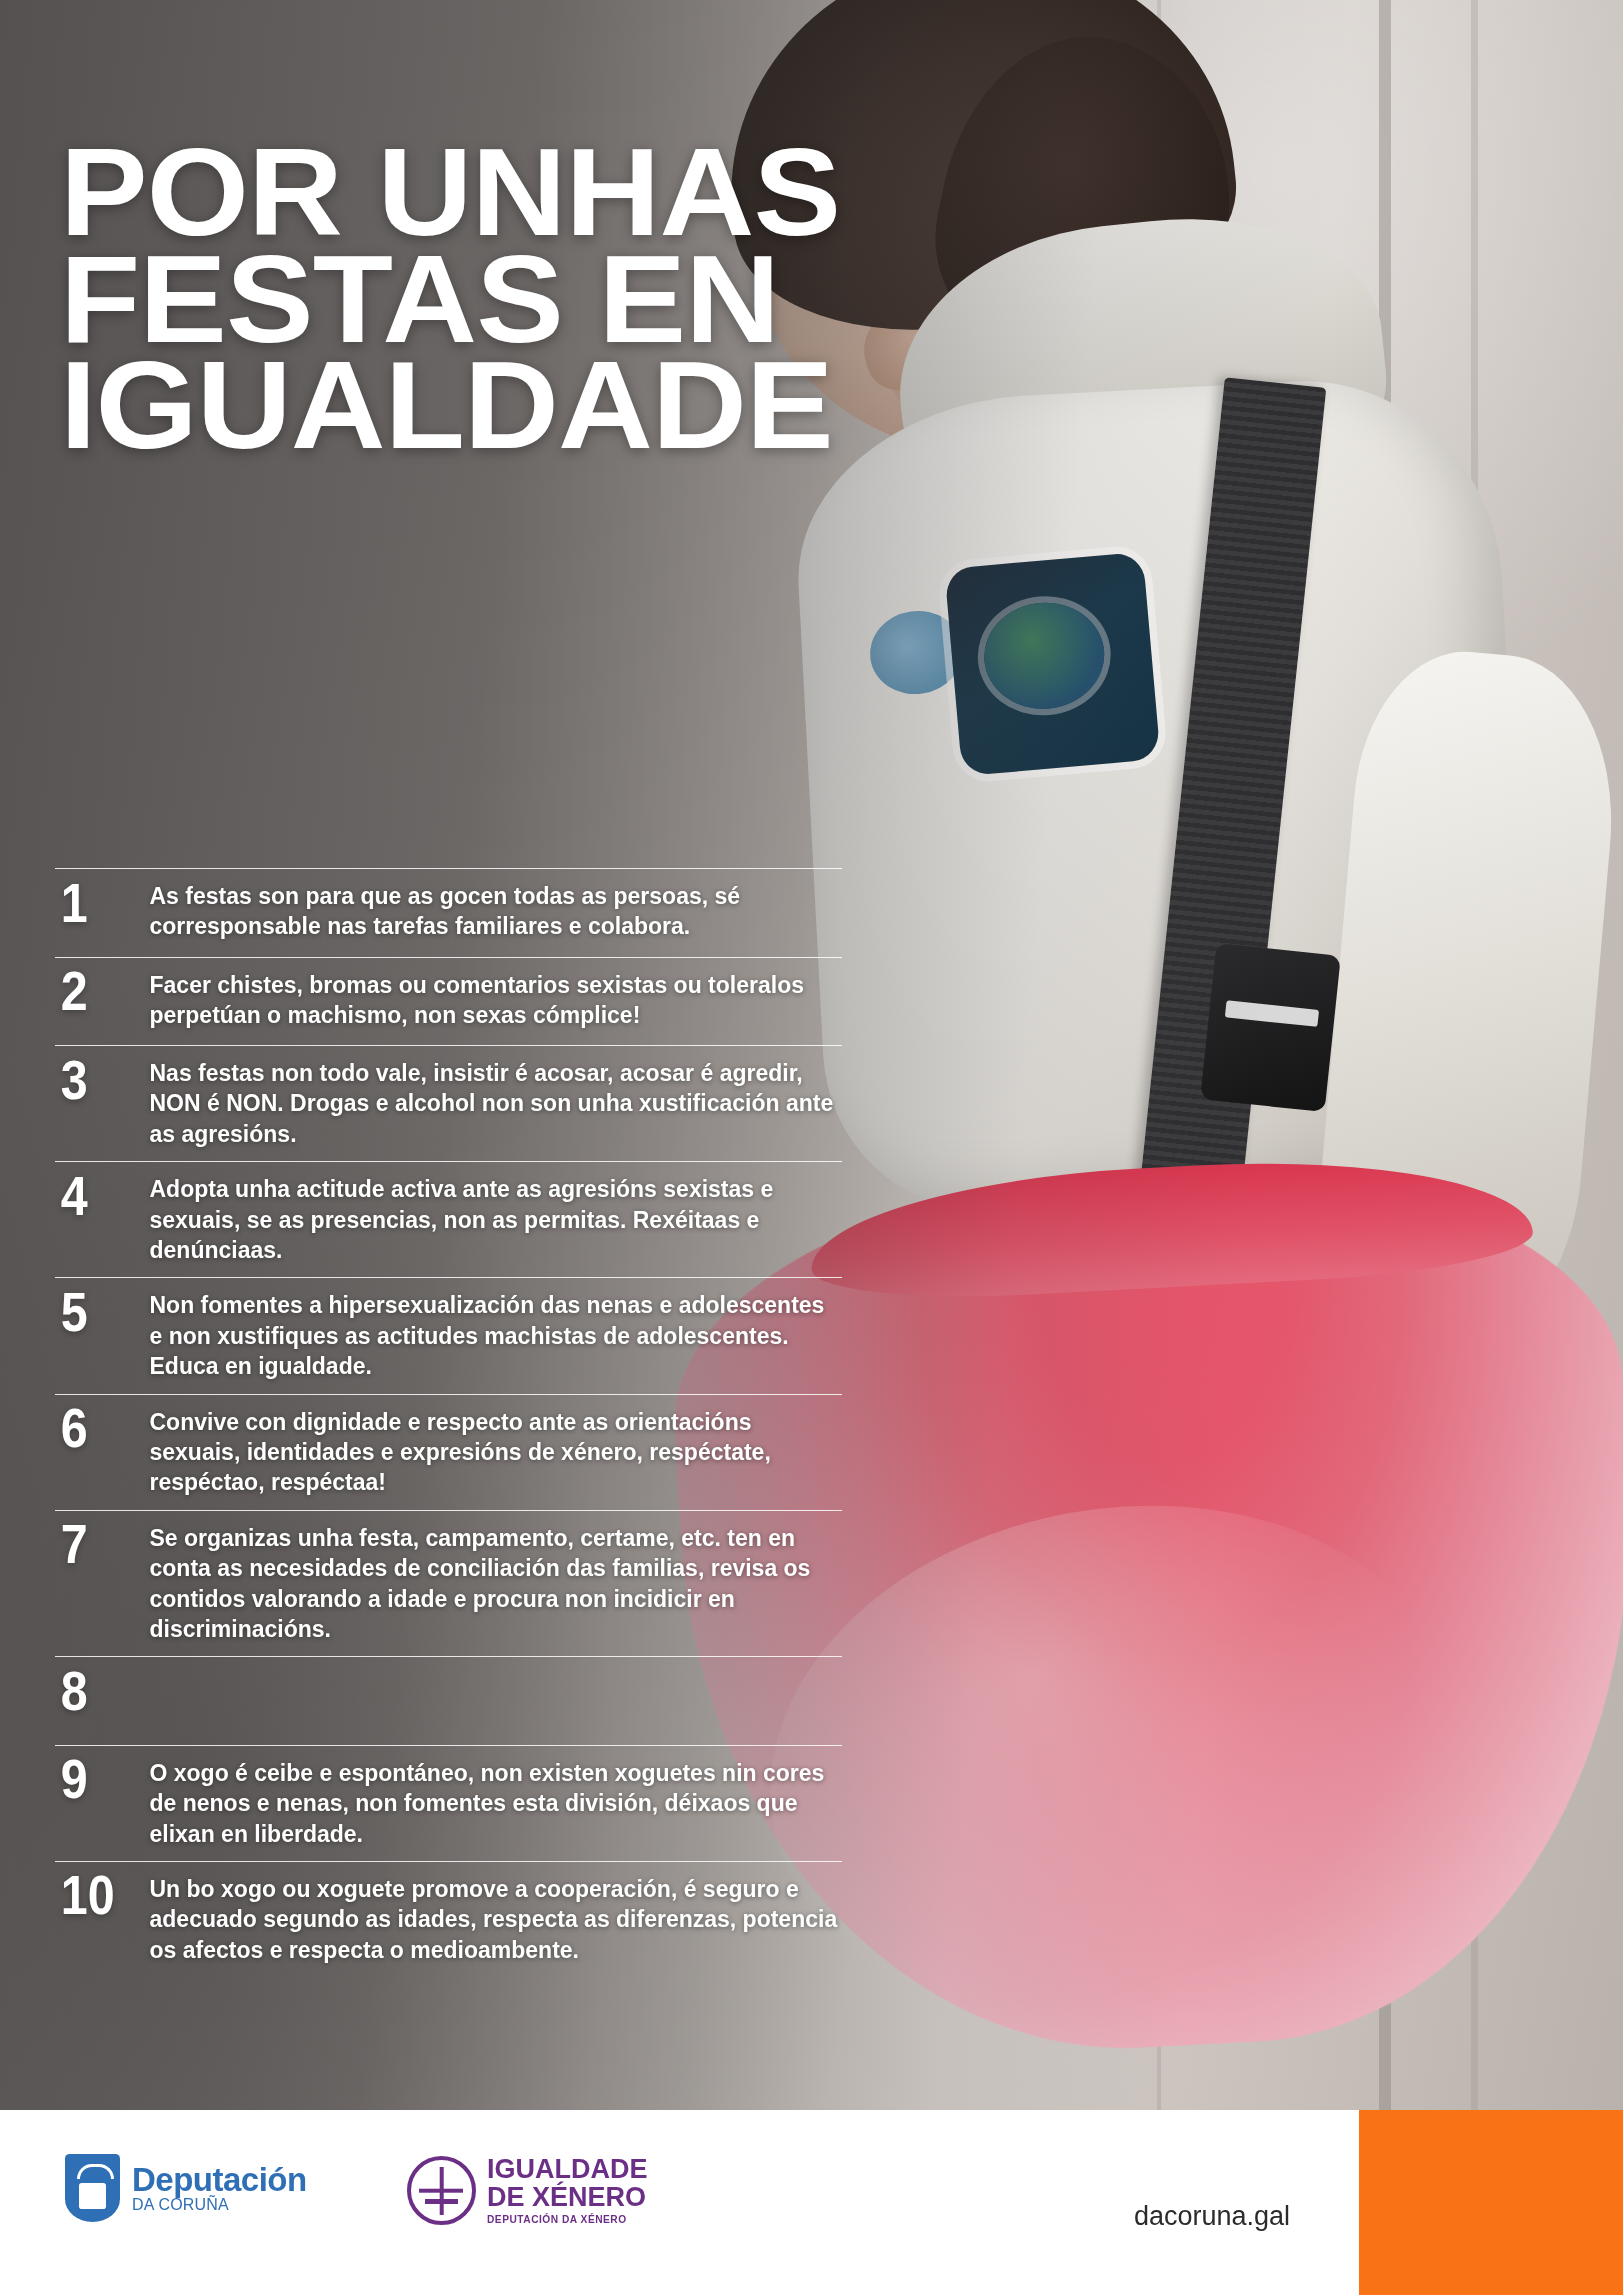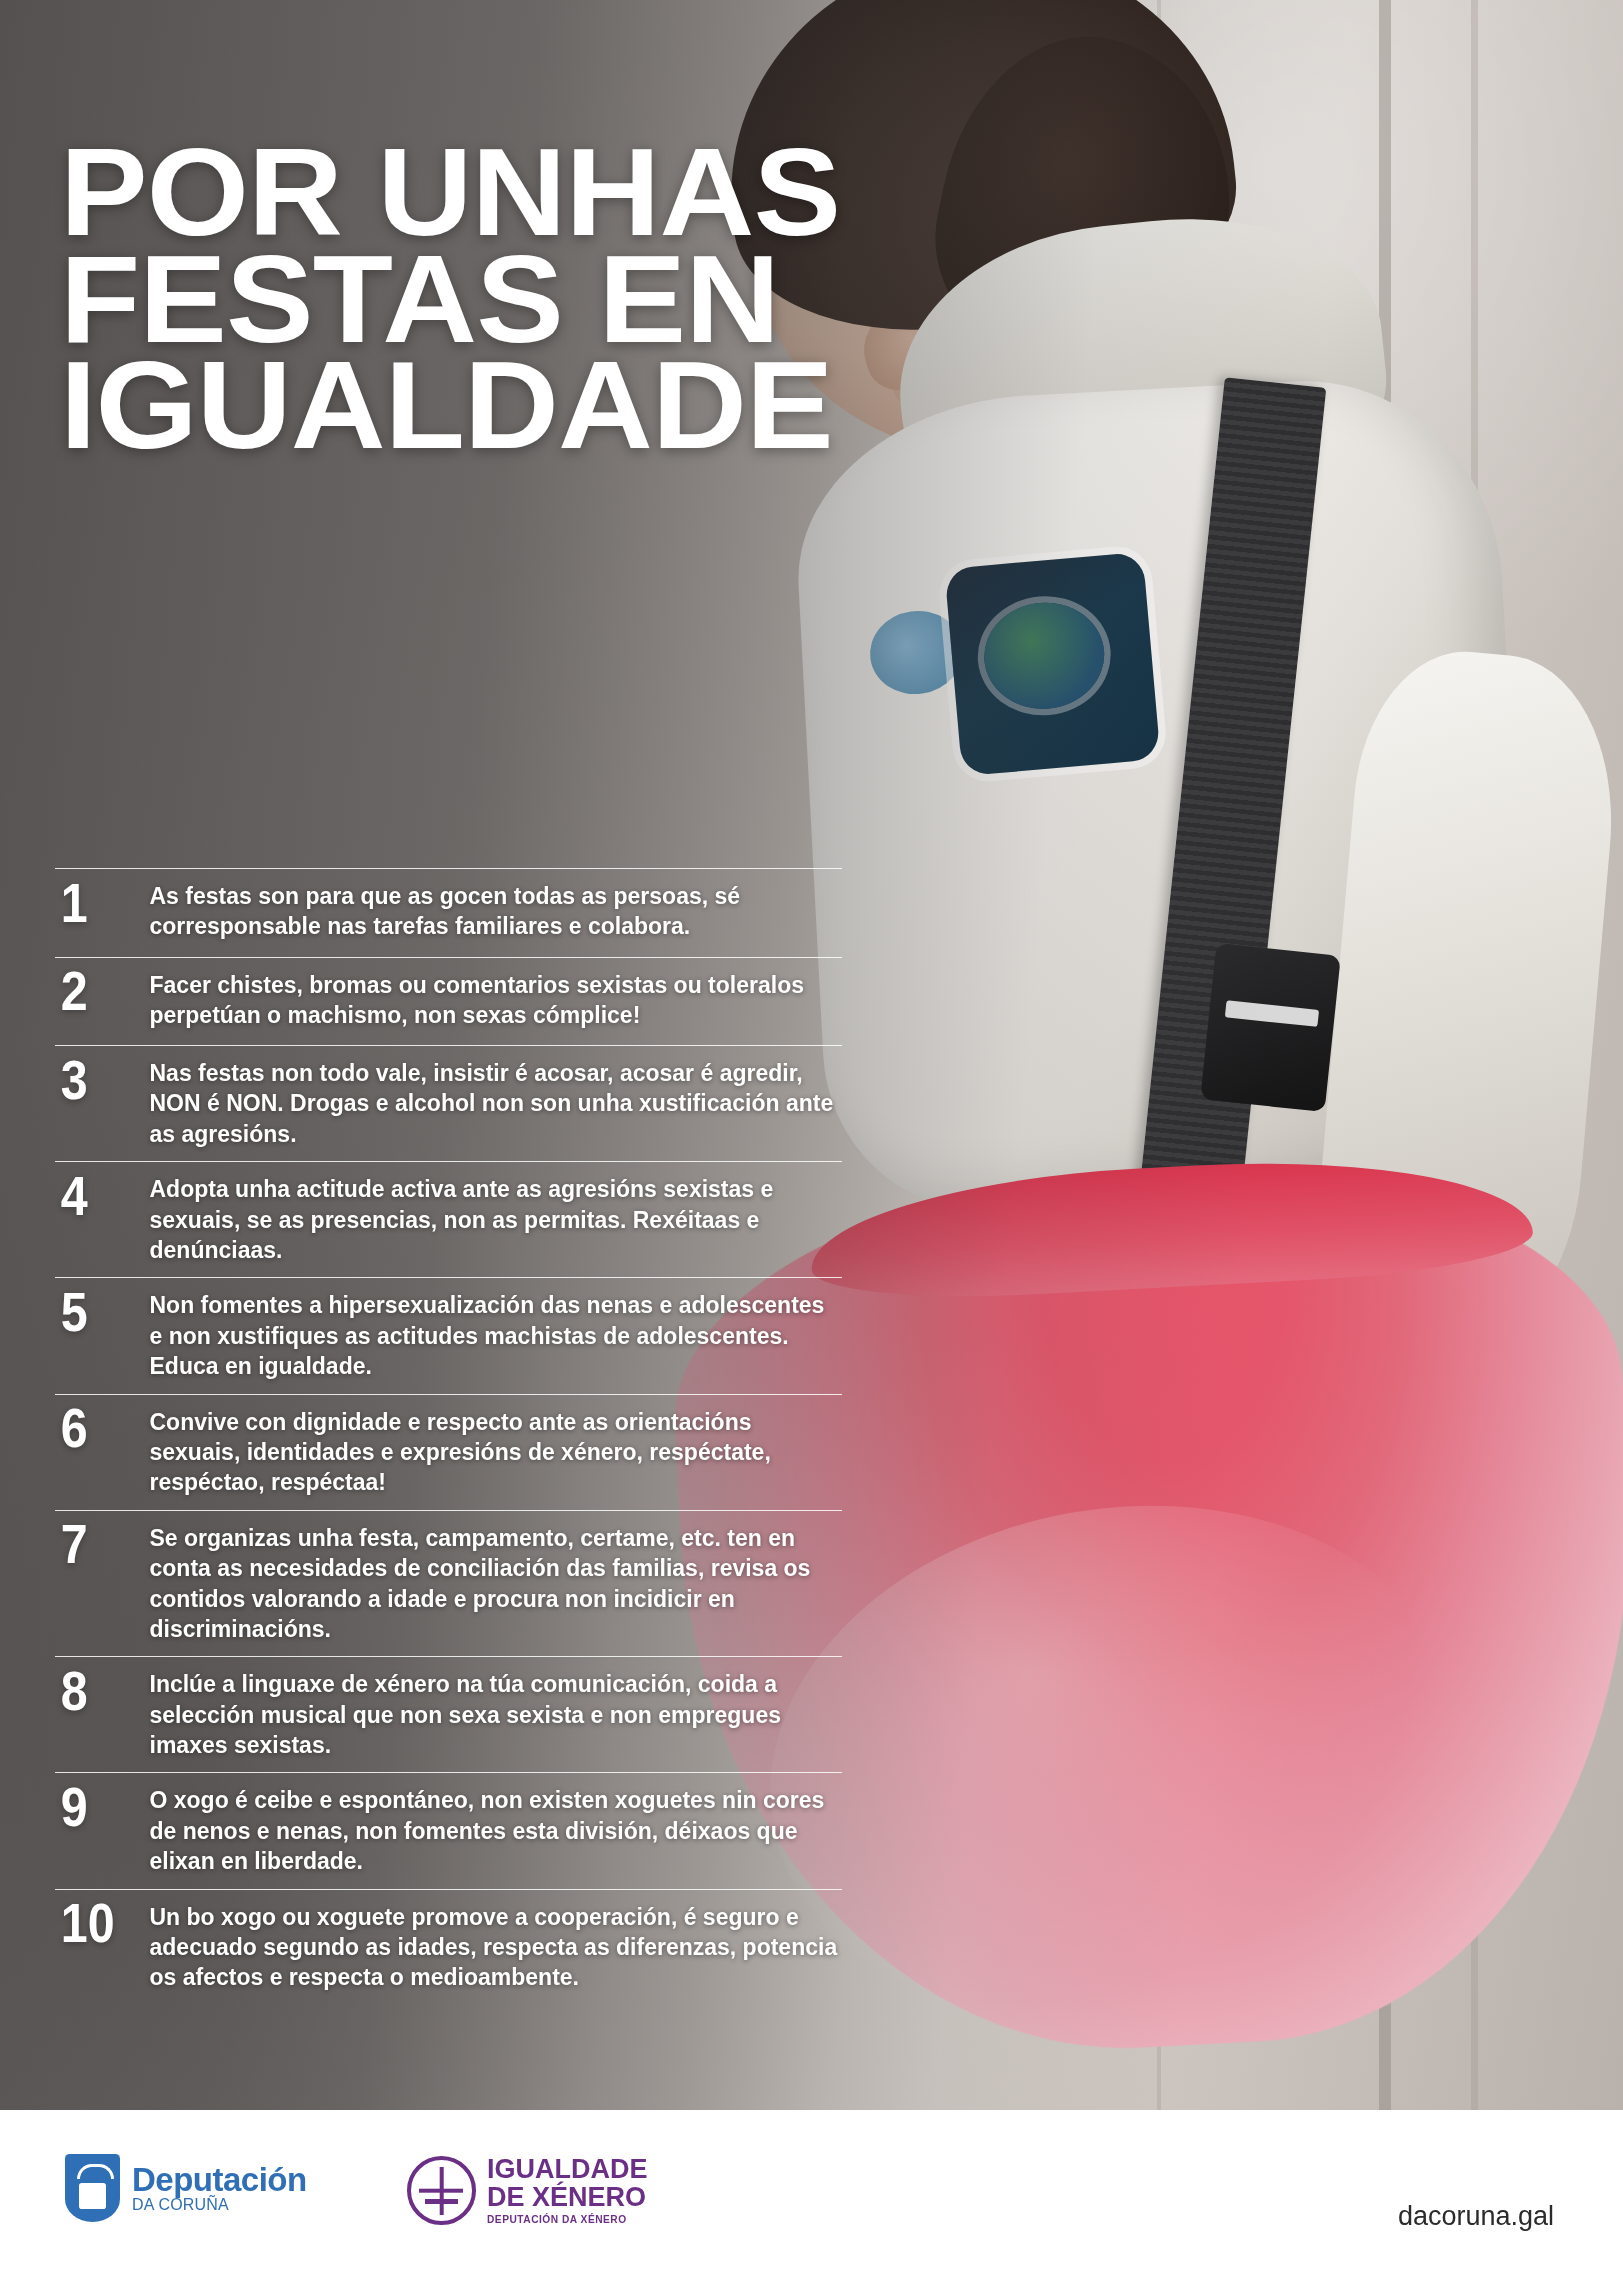--- a/index.html
+++ b/index.html
@@ -367,21 +367,21 @@
     line-height: 1.32;
     padding-top: 5.6px;
     text-shadow: 0 1.4px 5.6px rgba(0,0,0,0.45);
   }
 
   
   .footer {
     position: absolute;
     left: 0;
     top: 2110px;
-    width: 1623px;
+    width: 1359px;
     height: 186px;
     background: #ffffff;
   }
   .logo-dep {
     position: absolute;
     left: 65px;
     top: 44px;
     display: flex;
     align-items: center;
     gap: 12px;
@@ -549,21 +549,20 @@
       <div class="item">
         <div class="num">6</div>
         <div class="txt">Convive con dignidade e respecto ante as orientacións sexuais, identidades e expresións de xénero, respéctate, respéctao, respéctaa!</div>
       </div>
       <div class="item">
         <div class="num">7</div>
         <div class="txt">Se organizas  unha festa, campamento, certame, etc. ten en conta as necesidades de conciliación das familias, revisa os contidos valorando a idade e procura non incidicir en discriminacións.</div>
       </div>
       <div class="item">
         <div class="num">8</div>
-        <div class="txt">Inclúe a linguaxe de xénero na túa comunicación, coida a selección musical que non sexa sexista e non empregues imaxes sexistas.</div>
       </div>
       <div class="item">
         <div class="num">9</div>
         <div class="txt">O xogo é ceibe e espontáneo,  non existen xoguetes nin cores de nenos e nenas, non fomentes esta división, déixaos que elixan en liberdade.</div>
       </div>
       <div class="item">
         <div class="num">10</div>
         <div class="txt">Un bo xogo ou xoguete promove a cooperación, é seguro e adecuado segundo as idades, respecta as diferenzas, potencia os afectos e respecta o medioambente.</div>
       </div>
     </div>

